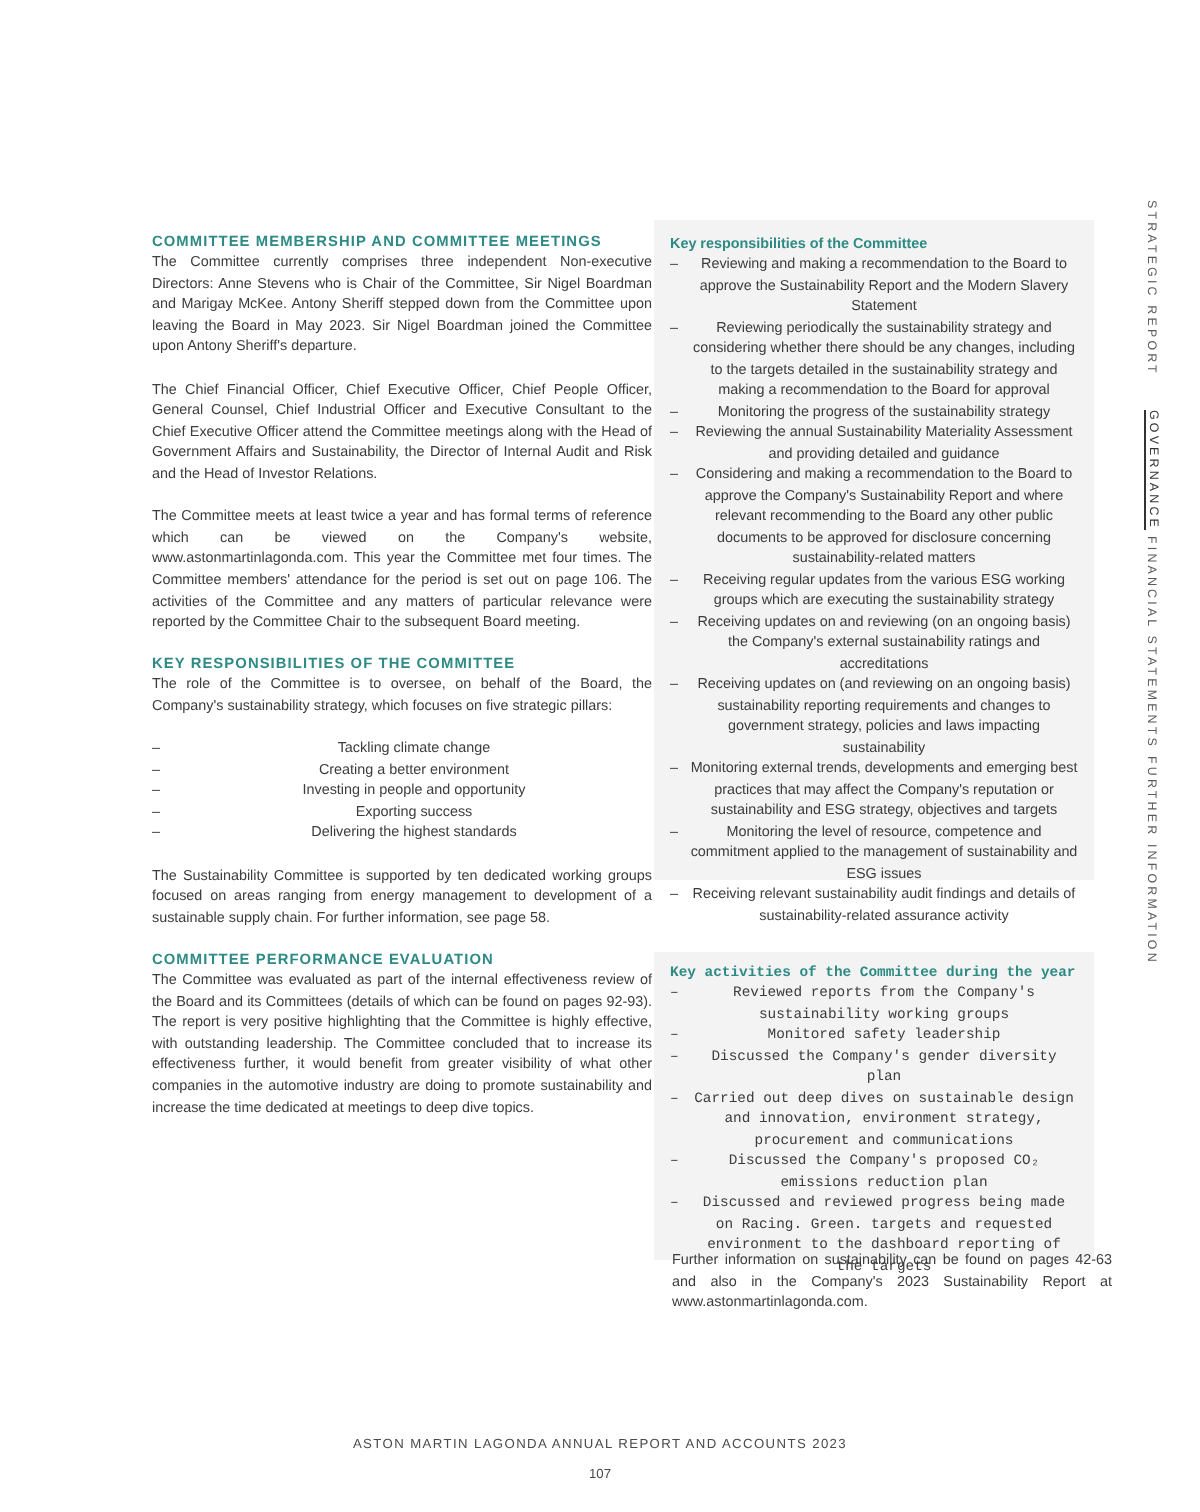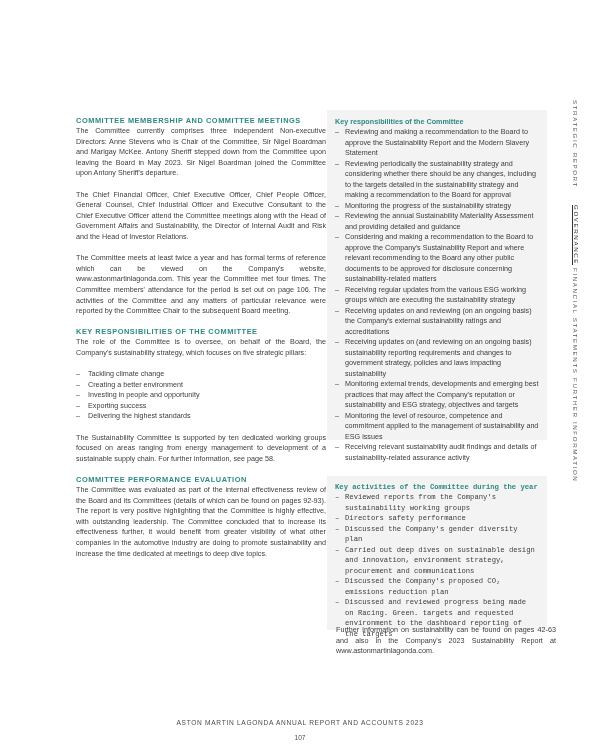--- a/index.html
+++ b/index.html
@@ -3,21 +3,21 @@
 <meta charset="utf-8">
 <style>
   html, body { margin: 0; padding: 0; background: #ffffff; }
   body { width: 600px; height: 756px; position: relative; overflow: hidden;
          font-family: "Liberation Sans", sans-serif; color: #3c3c3c; }
   .col-left { position: absolute; left: 52px; top: 116px; width: 250px; margin-left: 24px; }
   .h { color: #2e8a84; font-weight: bold; font-size: 7.4px; letter-spacing: 0.55px;
        margin: 0 0 1px 0; text-transform: uppercase; }
   .p { font-size: 7.2px; line-height: 10.6px; text-align: justify; margin: 0 0 10.6px 0; }
   .list { list-style: none; margin: 0 0 10.6px 0; padding: 0; font-size: 7.2px; line-height: 10.6px; }
-  .list li { position: relative; padding-left: 12px; }
+  .list li { position: relative; padding-left: 12px; text-align: center; }
   .list li::before { content: "\2013"; position: absolute; left: 0; }
   .box { position: absolute; left: 327px; width: 220px; background: #f2f3f2; padding: 7px 8px 7px 8px; box-sizing: border-box; }
   .box1 { top: 110px; height: 330px; }
   .box2 { top: 476px; height: 154px; font-family: Liberation Mono, monospace; }
   .bh { color: #2e8a84; font-weight: bold; font-size: 7.2px; margin: 0 0 1px 0; }
   .box .list { margin: 0; line-height: 10.5px; }
   .box .list li { padding-left: 10px; }
   .after { position: absolute; left: 336px; top: 618px; width: 220px; font-size: 7.2px; line-height: 10.6px; text-align: justify; }
   .side { position: absolute; left: 572px; top: 0; width: 12px; height: 756px; }
   .side .t { position: absolute; left: 0; writing-mode: vertical-rl; font-size: 6.2px; letter-spacing: 1.6px; color: #5a5a5a; white-space: nowrap; text-transform: uppercase; }
@@ -63,21 +63,21 @@
     <li>Monitoring external trends, developments and emerging best practices that may affect the Company's reputation or sustainability and ESG strategy, objectives and targets</li>
     <li>Monitoring the level of resource, competence and commitment applied to the management of sustainability and ESG issues</li>
     <li>Receiving relevant sustainability audit findings and details of sustainability-related assurance activity</li>
   </ul>
 </div>
 
 <div class="box box2">
   <div class="bh">Key activities of the Committee during the year</div>
   <ul class="list">
     <li>Reviewed reports from the Company's sustainability working groups</li>
-    <li>Directors safety performance</li>
+    <li>Monitored safety leadership</li>
     <li>Discussed the Company's gender diversity plan</li>
     <li>Carried out deep dives on sustainable design and innovation, environment strategy, procurement and communications</li>
     <li>Discussed the Company's proposed CO₂ emissions reduction plan</li>
     <li>Discussed and reviewed progress being made on Racing. Green. targets and requested environment to the dashboard reporting of the targets</li>
   </ul>
 </div>
 
 <p class="after">Further information on sustainability can be found on pages 42-63 and also in the Company's 2023 Sustainability Report at www.astonmartinlagonda.com.</p>
 
 <nav class="side">

